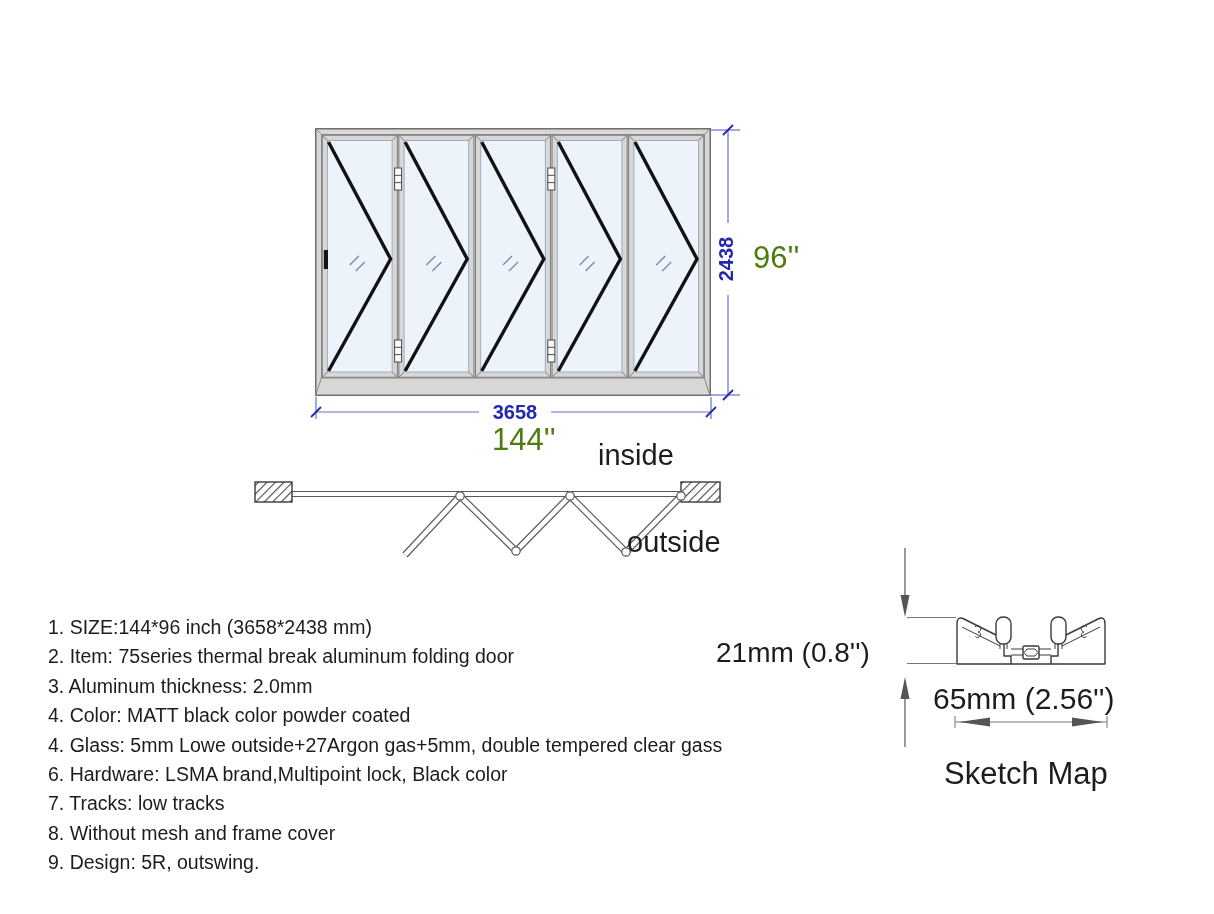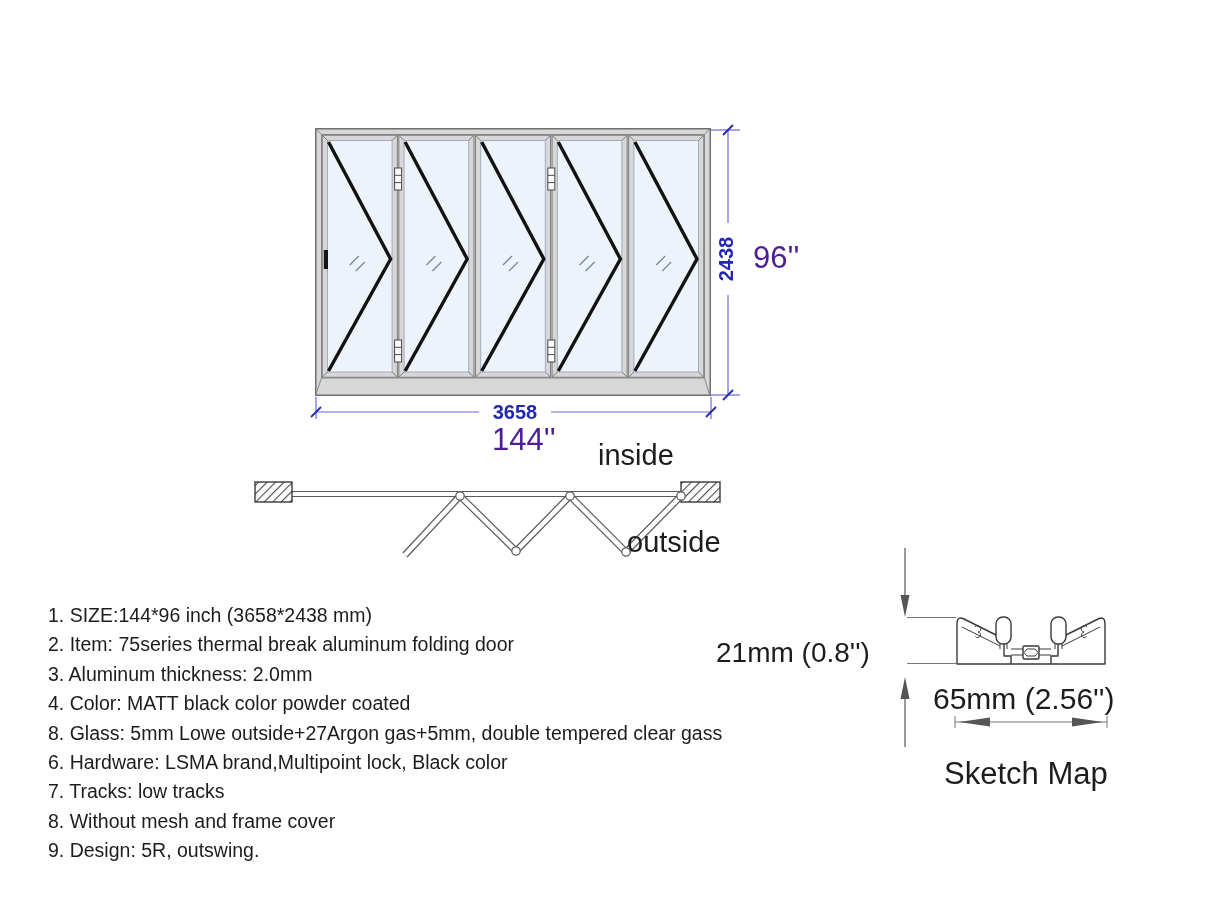--- a/index.html
+++ b/index.html
@@ -5,26 +5,26 @@
   html,body{margin:0;padding:0;background:#fff;}
   .canvas{
     position:relative;width:1214px;height:914px;background:#ffffff;
     font-family:"Liberation Sans", sans-serif;color:#1c1c1c;overflow:hidden;
   }
   .abs{position:absolute;}
   .dim-blue{
     color:#2328b4;font-weight:700;font-size:20px;background:#ffffff;
     text-align:center;line-height:22px;
   }
-  .inch-label{font-size:31px;color:#4c1d95;white-space:nowrap;}
+  .inch-label{font-size:31px;color:#4d7c0f;white-space:nowrap;}
   .side-label{font-size:29px;color:#1c1c1c;white-space:nowrap;}
   .sketch-label{font-size:28px;color:#1c1c1c;white-space:nowrap;}
   .sketch-label.big{font-size:30px;}
   .sketch-title{font-size:31px;color:#1c1c1c;white-space:nowrap;}
-  .spec-list{line-height:29.4px;font-size:19.5px;color:#1c1c1c;white-space:nowrap;}
+  .spec-list{line-height:29.4px;font-size:19.5px;color:#1c1c1c;white-space:nowrap;margin-top:12px;}
   svg{display:block;}
 </style>
 </head>
 <body>
 
 <div class="canvas">
 
   <svg id="door-svg" class="abs" style="left:315px;top:128px;" width="396" height="268" viewBox="0 0 396 268">
       <rect x="0.75" y="0.75" width="394.5" height="266.5" fill="#d7d7d7" stroke="#6f6f6f" stroke-width="1.5"></rect>
       <rect x="6.5" y="6.5" width="383" height="243.5" fill="none" stroke="#8a8a8a" stroke-width="1"></rect>
@@ -158,21 +158,21 @@
       <circle cx="431" cy="23" r="4.2"></circle>
     </g>
   </svg>
   <div class="abs side-label" style="left:627px;top:526px;">outside</div>
 
   <div class="abs spec-list" style="left:48px;top:601px;">
       <div>1. SIZE:144*96 inch (3658*2438 mm)</div>
       <div>2. Item: 75series thermal break aluminum folding door</div>
       <div>3. Aluminum thickness: 2.0mm</div>
       <div>4. Color: MATT black color powder coated</div>
-      <div>8. Glass: 5mm Lowe outside+27Argon gas+5mm, double tempered clear gass</div>
+      <div>4. Glass: 5mm Lowe outside+27Argon gas+5mm, double tempered clear gass</div>
       <div>6. Hardware: LSMA brand,Multipoint lock, Black color</div>
       <div>7. Tracks: low tracks</div>
       <div>8. Without mesh and frame cover</div>
       <div>9. Design: 5R, outswing.</div>
     </div>
 
   <svg class="abs" style="left:880px;top:545px;" width="250" height="260" viewBox="0 0 250 260">
 
     <line x1="25" y1="3" x2="25" y2="52" stroke="#555" stroke-width="1.2"></line>
     <polygon points="25,72 20.5,50 29.5,50" fill="#555"></polygon>

